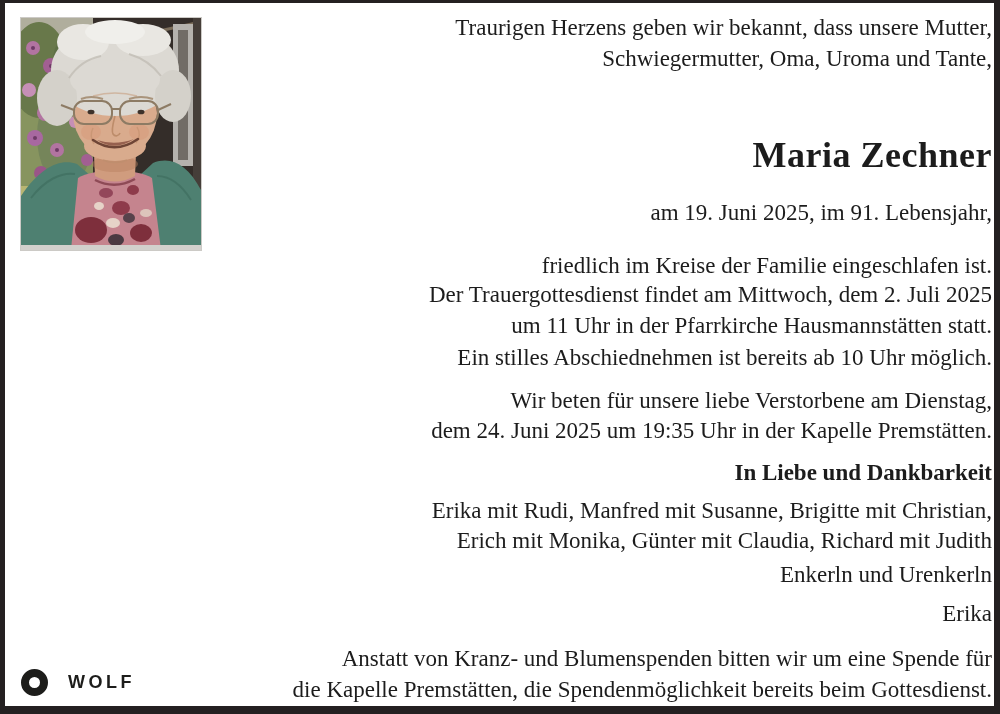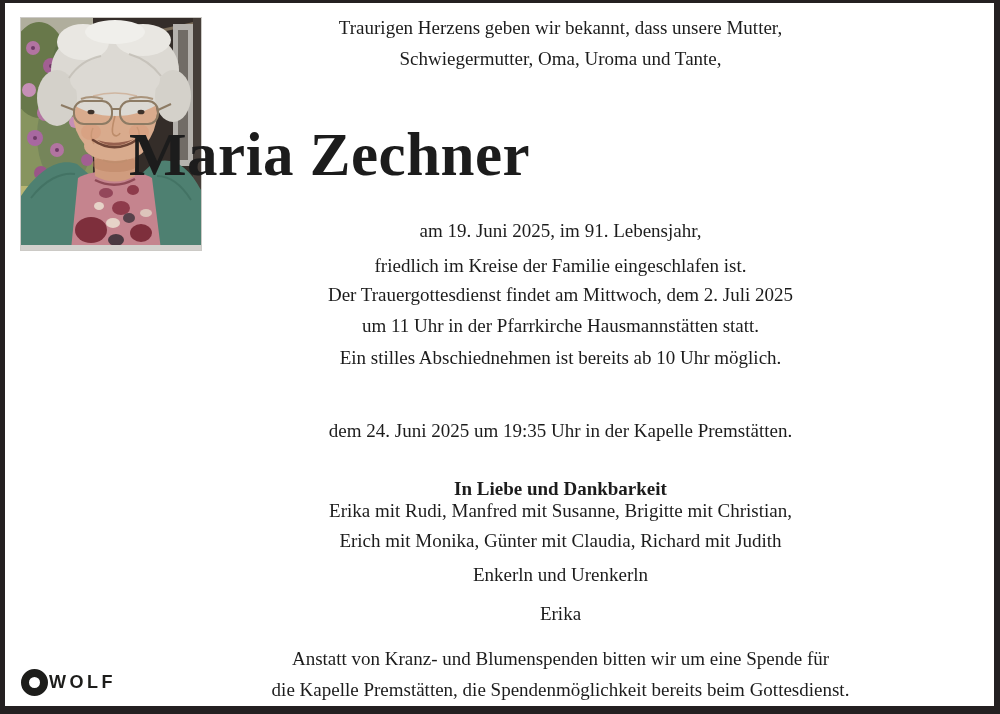--- a/index.html
+++ b/index.html
@@ -31,47 +31,47 @@
     outline: 1px solid #cccac6;
     background: #342d29;
   }
   .photo svg { display: block; width: 100%; height: 100%; }
 
   
   .line {
     position: absolute;
     left: 124px;
     right: 2px;
-    text-align: center;
-    font-size: 19px;
+    text-align: right;
+    font-size: 23px;
     line-height: 30px;
     white-space: nowrap;
   }
-  .line.bold { font-weight: bold; margin-top: 16px; }
+  .line.bold { font-weight: bold; }
   .name-line {
     position: absolute;
     left: 124px;
     right: 2px;
-    text-align: left;
-    font-size: 61px;
+    text-align: right;
+    font-size: 36px;
     line-height: 56px;
     font-weight: bold;
     letter-spacing: 0.5px;
     white-space: nowrap;
   }
 
   
   .logo {
     position: absolute;
     left: 16px;
     top: 661px;
     height: 36px;
     display: flex;
     align-items: center;
-    gap: 1px;
+    gap: 20px;
   }
   .logo-ring {
     width: 11px;
     height: 11px;
     border: 8px solid #1d1d1b;
     border-radius: 50%;
     background: #ffffff;
   }
   .logo-text {
     font-family: "Liberation Sans", "DejaVu Sans", sans-serif;
@@ -187,28 +187,29 @@
       <rect x="0" y="227" width="180" height="5" fill="#d2d0cc"></rect>
     </svg>
   </div>
 
   <div class="line" style="top:10px">Traurigen Herzens geben wir bekannt, dass unsere Mutter,</div>
   <div class="line" style="top:41px">Schwiegermutter, Oma, Uroma und Tante,</div>
 
 
   <div class="name-line" style="top:124px">Maria Zechner</div>
 
-  <div class="line" style="top:213px">am 19. Juni 2025, im 91. Lebensjahr,</div>
+  <div class="line" style="top:195px">am 19. Juni 2025, im 91. Lebensjahr,</div>
   <div class="line" style="top:248px">friedlich im Kreise der Familie eingeschlafen ist.</div>
 
   <div class="line" style="top:277px">Der Trauergottesdienst findet am Mittwoch, dem 2. Juli 2025</div>
   <div class="line" style="top:308px">um 11 Uhr in der Pfarrkirche Hausmannstätten statt.</div>
 
   <div class="line" style="top:340px">Ein stilles Abschiednehmen ist bereits ab 10 Uhr möglich.</div>
 
+  <div class="line" style="top:383px">Wir beten für unsere liebe Verstorbene am Dienstag,</div>
   <div class="line" style="top:413px">dem 24. Juni 2025 um 19:35 Uhr in der Kapelle Premstätten.</div>
 
   <div class="line bold" style="top:455px">In Liebe und Dankbarkeit</div>
 
   <div class="line" style="top:493px">Erika mit Rudi, Manfred mit Susanne, Brigitte mit Christian,</div>
   <div class="line" style="top:523px">Erich mit Monika, Günter mit Claudia, Richard mit Judith</div>
   <div class="line" style="top:557px">Enkerln und Urenkerln</div>
   <div class="line" style="top:596px">Erika</div>
 
   <div class="line" style="top:641px">Anstatt von Kranz- und Blumenspenden bitten wir um eine Spende für</div>

